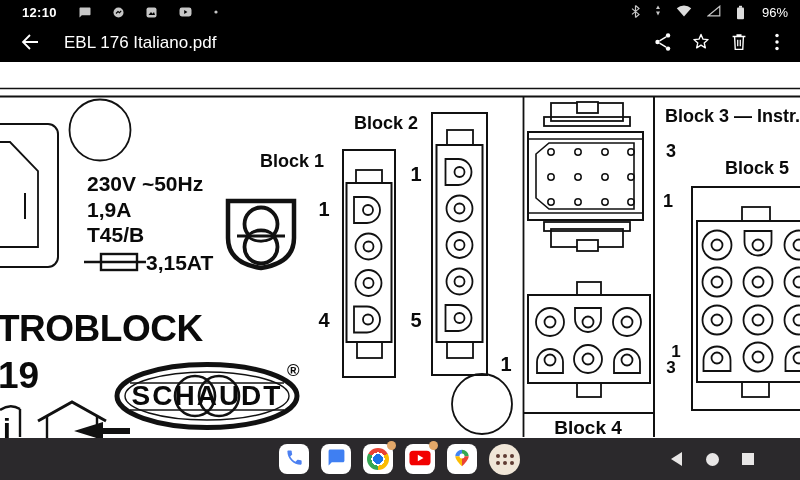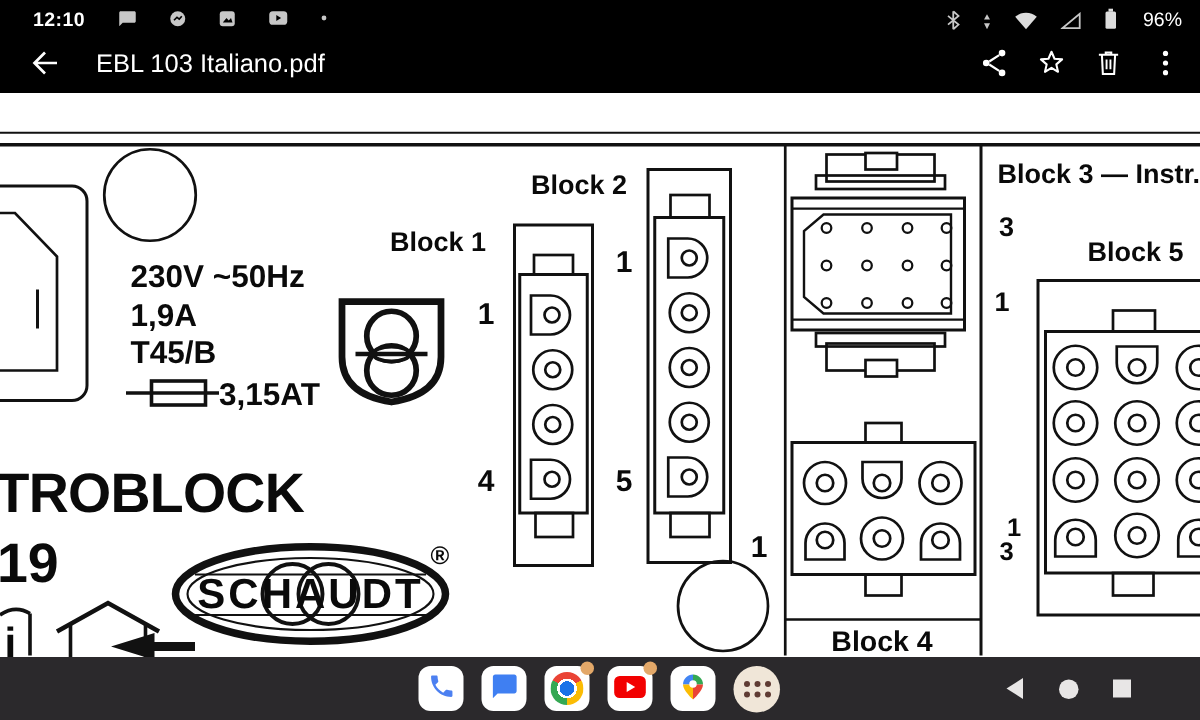--- a/index.html
+++ b/index.html
@@ -5,21 +5,21 @@
   html,body{margin:0;padding:0;background:#444;}
   .screen{position:relative;width:800px;height:480px;background:#fff;overflow:hidden;
           font-family:"Liberation Sans",sans-serif;}
   
   .status-bar{position:absolute;top:0;left:0;width:800px;height:24px;background:#000;
               color:#fff;display:flex;justify-content:space-between;align-items:center;
               padding:0 12px 0 22px;box-sizing:border-box;}
   .sb-left{display:flex;align-items:center;gap:22px;}
   .sb-time{font-size:13px;font-weight:700;letter-spacing:.3px;}
   .sb-ico{display:flex;align-items:center;opacity:.92;}
-  .sb-right{display:flex;align-items:flex-end;gap:15px;}
+  .sb-right{display:flex;align-items:flex-start;gap:15px;}
   .sb-batt-text{font-size:13px;font-weight:400;margin-left:2px;}
   
   .app-bar{position:absolute;top:24px;left:0;width:800px;height:38px;background:#000;
            display:flex;align-items:center;color:#fff;padding:0 4px 0 10px;box-sizing:border-box;}
   .icon-btn{width:38px;height:38px;display:flex;align-items:center;justify-content:center;
             background:none;border:none;padding:0;cursor:pointer;}
   .app-title{font-size:17px;font-weight:400;color:#fff;margin-left:16px;flex:1;
              white-space:nowrap;overflow:hidden;}
   
   .content{position:absolute;top:62px;left:0;width:800px;height:376px;background:#fff;}
@@ -118,21 +118,21 @@
   </div>
 
   <div class="app-bar">
     <button class="icon-btn">
       <span>
         <svg width="20" height="20" viewBox="0 0 20 20">
             <path d="M11 3L4 10l7 7M4 10h15" stroke="#fff" stroke-width="1.8" fill="none"></path>
           </svg>
       </span>
     </button>
-    <span class="app-title">EBL 103 Italiano.pdf</span>
+    <span class="app-title">EBL 176 Italiano.pdf</span>
     <button class="icon-btn">
       <span>
         <svg width="22" height="22" viewBox="0 0 24 24">
             <circle cx="6" cy="12" r="2.4" fill="#fff"></circle>
             <circle cx="17.5" cy="4.8" r="2.4" fill="#fff"></circle>
             <circle cx="17.5" cy="19.2" r="2.4" fill="#fff"></circle>
             <path d="M8.2 10.9l7.2-4.6M8.2 13.1l7.2 4.6" stroke="#fff" stroke-width="1.6"></path>
           </svg>
       </span>
     </button>

